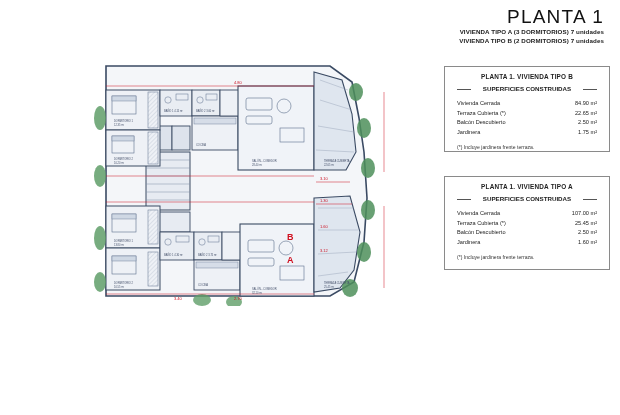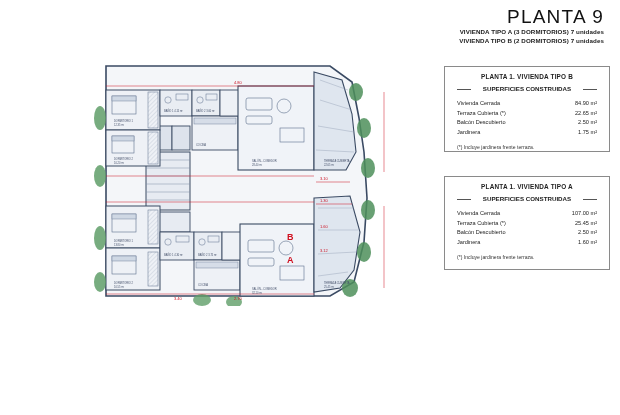--- a/index.html
+++ b/index.html
@@ -121,21 +121,21 @@
   }
   .marker-b { left: 203px; top: 176px; }
   .marker-a { left: 203px; top: 199px; }
 </style>
 </head>
 <body>
 
 <div class="page">
 
   <div class="header">
-    <div class="title">PLANTA 9</div>
+    <div class="title">PLANTA 1</div>
     <div class="sub">VIVIENDA TIPO A (3 DORMITORIOS) 7 unidades</div>
     <div class="sub">VIVIENDA TIPO B (2 DORMITORIOS) 7 unidades</div>
   </div>
 
   <div class="plan">
     <svg width="330" height="250" viewBox="0 0 330 250" xmlns="http://www.w3.org/2000/svg">
       <defs>
         <pattern id="hatch" width="3" height="3" patternTransform="rotate(45)" patternUnits="userSpaceOnUse">
           <line x1="0" y1="0" x2="0" y2="3" stroke="#9aa8bd" stroke-width="0.5"></line>
         </pattern>

